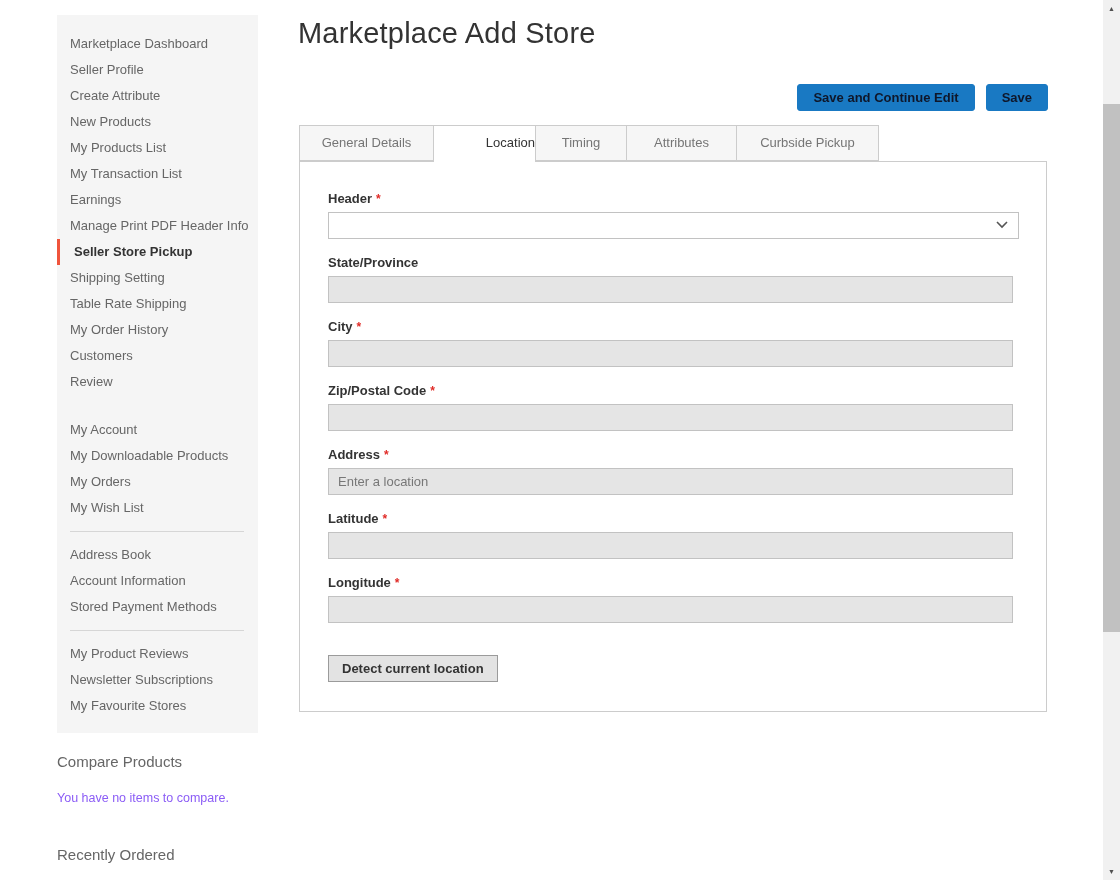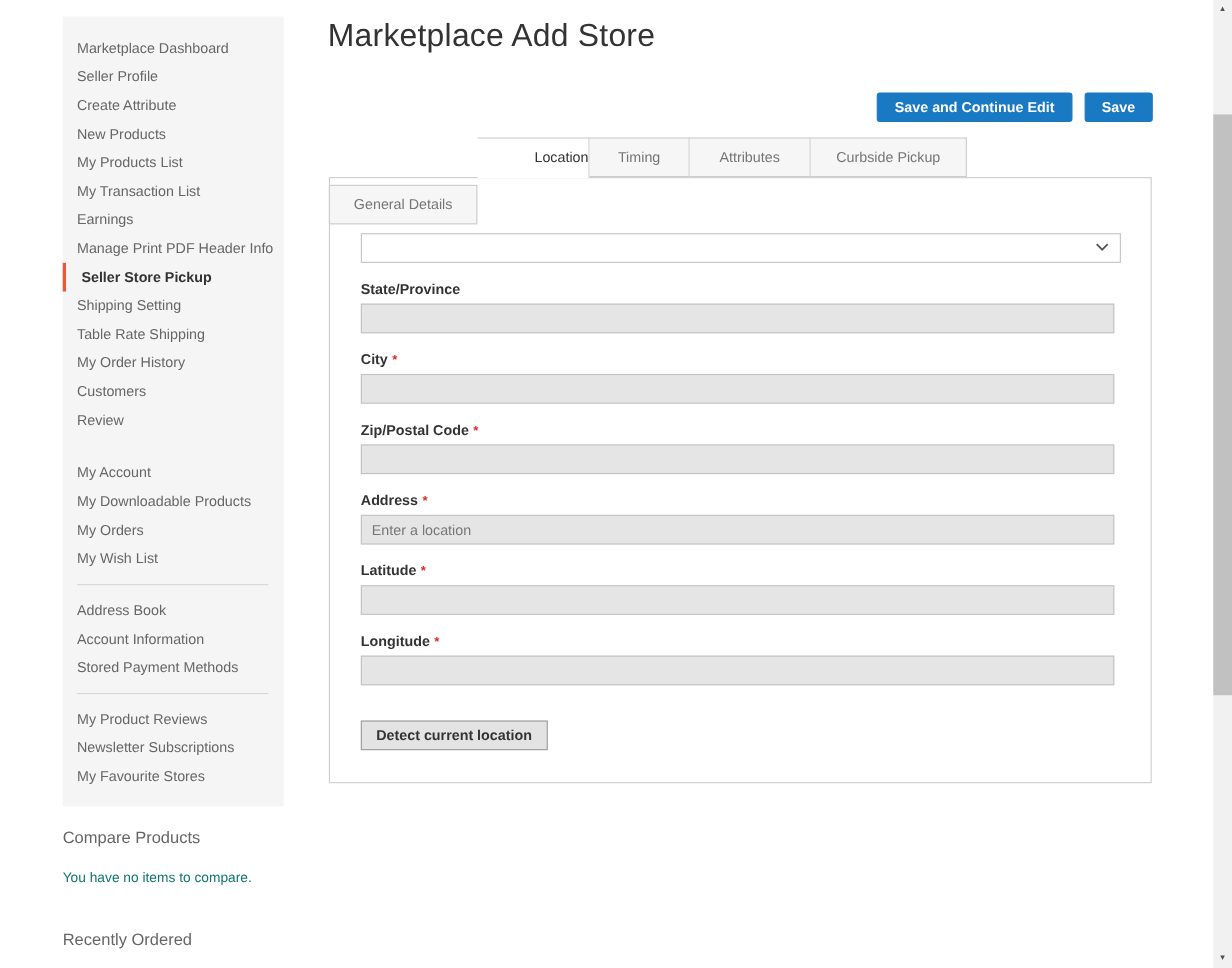--- a/index.html
+++ b/index.html
@@ -48,21 +48,21 @@
     left: 57px;
     font-size: 15px;
     color: #666666;
     font-weight: 400;
   }
   .compare-title { top: 753px; }
   .compare-empty {
     position: absolute;
     left: 57px; top: 791px;
     font-size: 12.5px;
-    color: #0f766e;
+    color: #8b5cf6;
   }
   .recent-title { top: 846px; }
 
   
   .page-title {
     position: absolute;
     left: 298px; top: 17px;
     font-size: 29px;
     font-weight: 300;
     color: #333333;
@@ -71,21 +71,21 @@
   .actions {
     position: absolute;
     top: 84px; right: 72px;
     display: flex;
     gap: 11px;
   }
   .btn-primary {
     background: #1979c3;
     border: 1px solid #1979c3;
     border-radius: 3px;
-    color: #ffffff;
+    color: #0f172a;
     font-family: "Liberation Sans", sans-serif;
     font-size: 13px;
     font-weight: bold;
     height: 27px;
     padding: 0 15px;
     cursor: pointer;
   }
 
   
   .tabs {
@@ -98,21 +98,21 @@
     height: 36px;
     line-height: 34px;
     text-align: center;
     background: #f6f6f6;
     border: 1px solid #cccccc;
     border-left: none;
     color: #757575;
     font-size: 13px;
     cursor: pointer;
   }
-  .tab:first-child { border-left: 1px solid #cccccc; margin-top: 43px; }
+  .tab:first-child { border-left: 1px solid #cccccc; }
   .tab.active {
     background: #ffffff;
     color: #333333;
     height: 37px;
     border-bottom: none;
   }
   .tab-0 { width: 135px; }
   .tab-1 { width: 102px; text-align: right; }
   .tab-2 { width: 91px; }
   .tab-3 { width: 110px; }

